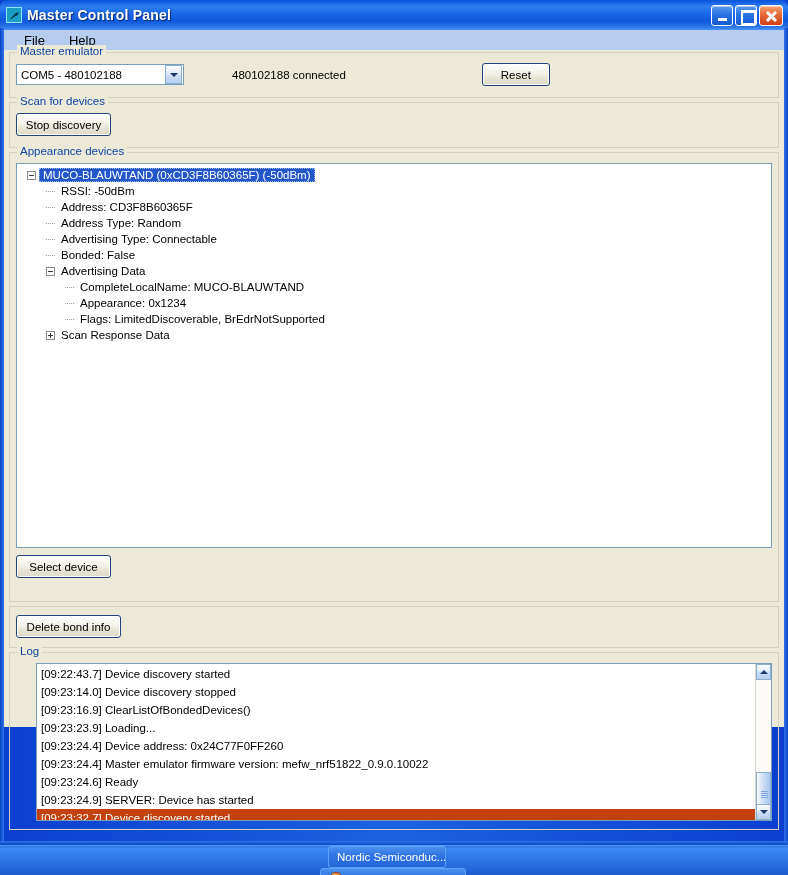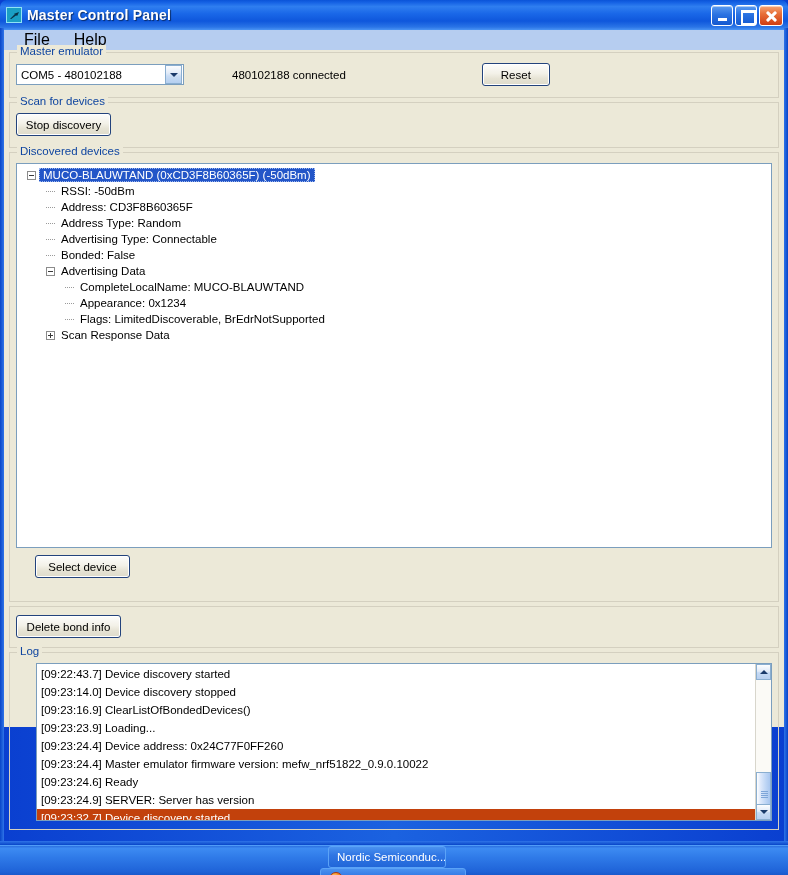--- a/index.html
+++ b/index.html
@@ -88,21 +88,21 @@
   .tbtn.close::before { transform: rotate(45deg); }
   .tbtn.close::after  { transform: rotate(-45deg); }
 
   
   .menubar {
     position: absolute; left: 4px; top: 30px; width: 780px; height: 20px;
     background: #b6cdf0;
     display: flex; align-items: center;
   }
   .menu-item {
-    font-size: 16px; color: #000;
+    font-size: 13px; color: #000;
     padding: 2px 8px; margin-left: 8px;
     white-space: nowrap;
   }
   .menu-item:first-child { margin-left: 12px; }
 
   
   .client {
     position: absolute; left: 4px; top: 50px;
     width: 780px; height: 677px;
     background: #ece9d8;
@@ -348,21 +348,21 @@
     </div>
 
     <div class="group" style="height:46px;">
       <div class="legend">Scan for devices</div>
       <div class="group-body" style="padding-top:10px;">
         <div class="btn" style="width:95px;padding:0;">Stop discovery</div>
       </div>
     </div>
 
     <div class="group" style="height:450px;">
-      <div class="legend">Discovered devices</div>
+      <div class="legend">Appearance devices</div>
       <div class="group-body" style="padding-top:10px;">
         <div class="treebox" id="tree-container">
             <div class="tnode sel">
               <div class="spacer" style="width: 10px;"></div>
               <div class="exp"></div>
               <span class="lbl">MUCO-BLAUWTAND (0xCD3F8B60365F) (-50dBm)</span>
             </div>
             <div class="tnode">
               <div class="spacer" style="width: 29px;"></div>
               <div class="dash"></div>
@@ -407,21 +407,21 @@
               <div class="spacer" style="width: 48px;"></div>
               <div class="dash"></div>
               <span class="lbl">Flags: LimitedDiscoverable, BrEdrNotSupported</span>
             </div>
             <div class="tnode">
               <div class="spacer" style="width: 29px;"></div>
               <div class="exp plus"></div>
               <span class="lbl">Scan Response Data</span>
             </div>
           </div>
-        <div class="btn" style="width:95px;padding:0;margin-top:7px;margin-left:19px;">Select device</div>
+        <div class="btn" style="width:95px;padding:0;margin-top:7px;">Select device</div>
       </div>
     </div>
 
     <div class="group" style="height:42px;">
       <div class="group-body" style="padding-top:8px;">
         <div class="btn" style="width:105px;padding:0;">Delete bond info</div>
       </div>
     </div>
 
     <div class="group" style="height:178px;padding-left:20px;">
@@ -429,21 +429,21 @@
       <div class="group-body" style="padding-top:10px;padding-bottom:0;">
         <div class="logbox">
           <div class="log-list" id="log-container">
               <div class="log-line">[09:22:43.7] Device discovery started</div>
               <div class="log-line">[09:23:14.0] Device discovery stopped</div>
               <div class="log-line">[09:23:16.9] ClearListOfBondedDevices()</div>
               <div class="log-line">[09:23:23.9] Loading...</div>
               <div class="log-line">[09:23:24.4] Device address: 0x24C77F0FF260</div>
               <div class="log-line">[09:23:24.4] Master emulator firmware version: mefw_nrf51822_0.9.0.10022</div>
               <div class="log-line">[09:23:24.6] Ready</div>
-              <div class="log-line">[09:23:24.9] SERVER: Server has version</div>
+              <div class="log-line">[09:23:24.9] SERVER: Device has started</div>
               <div class="log-line sel">[09:23:32.7] Device discovery started</div>
             </div>
           <div class="vscroll">
             <div class="sb-btn up"></div>
             <div class="sb-track">
               <div class="sb-thumb">
                 <div class="sb-grip"></div>
               </div>
             </div>
             <div class="sb-btn down"></div>

